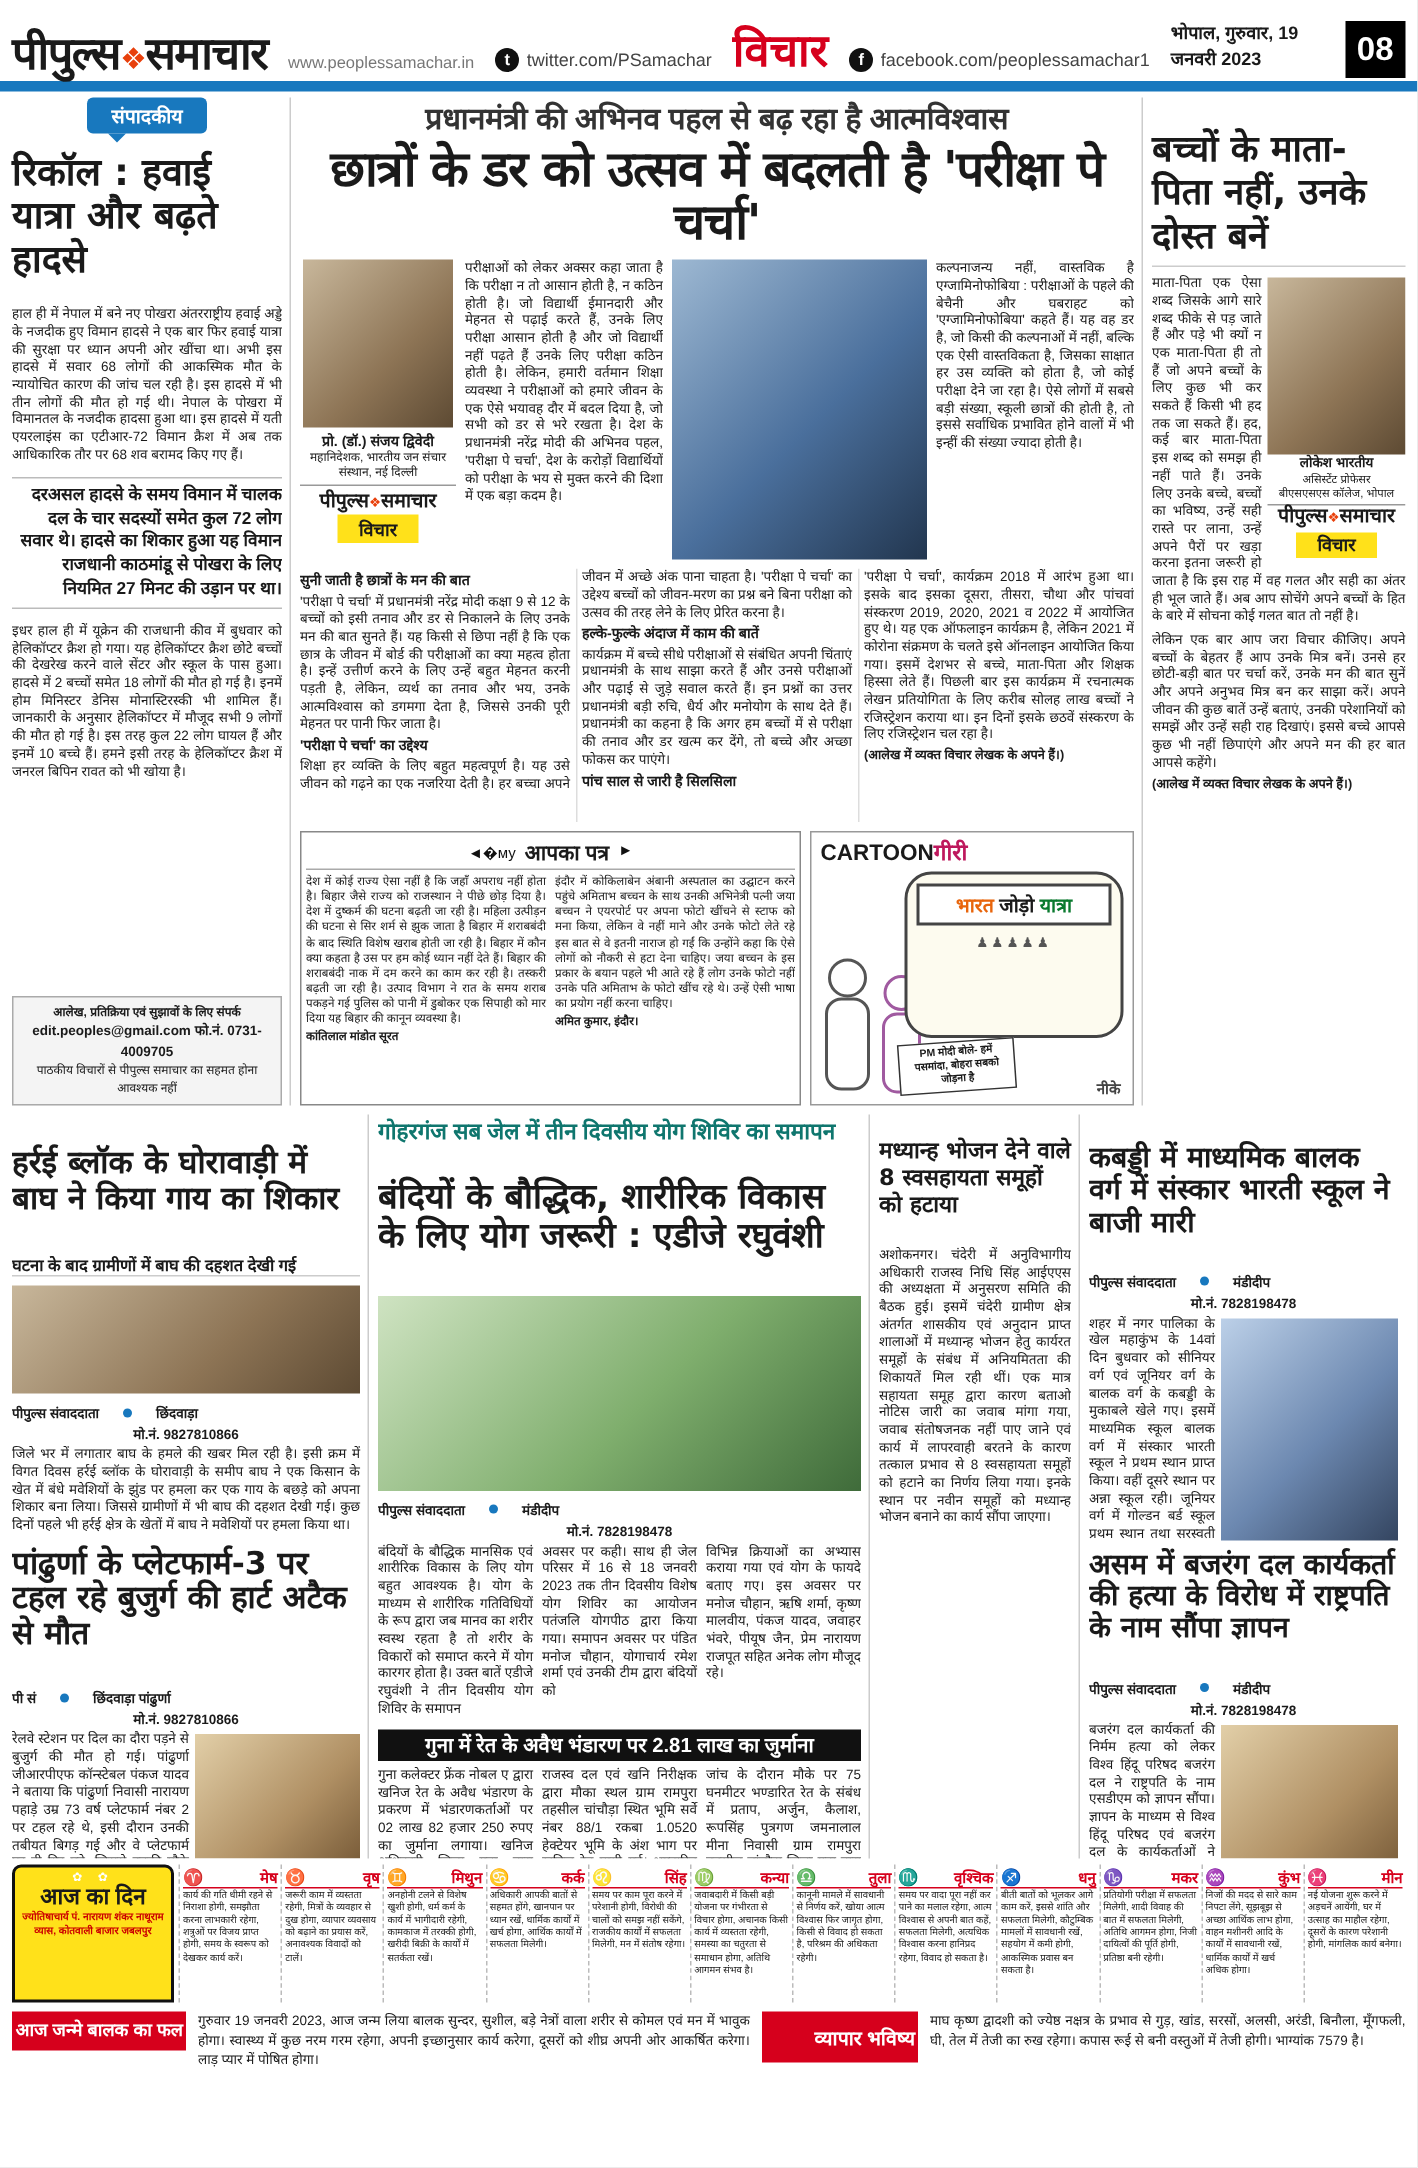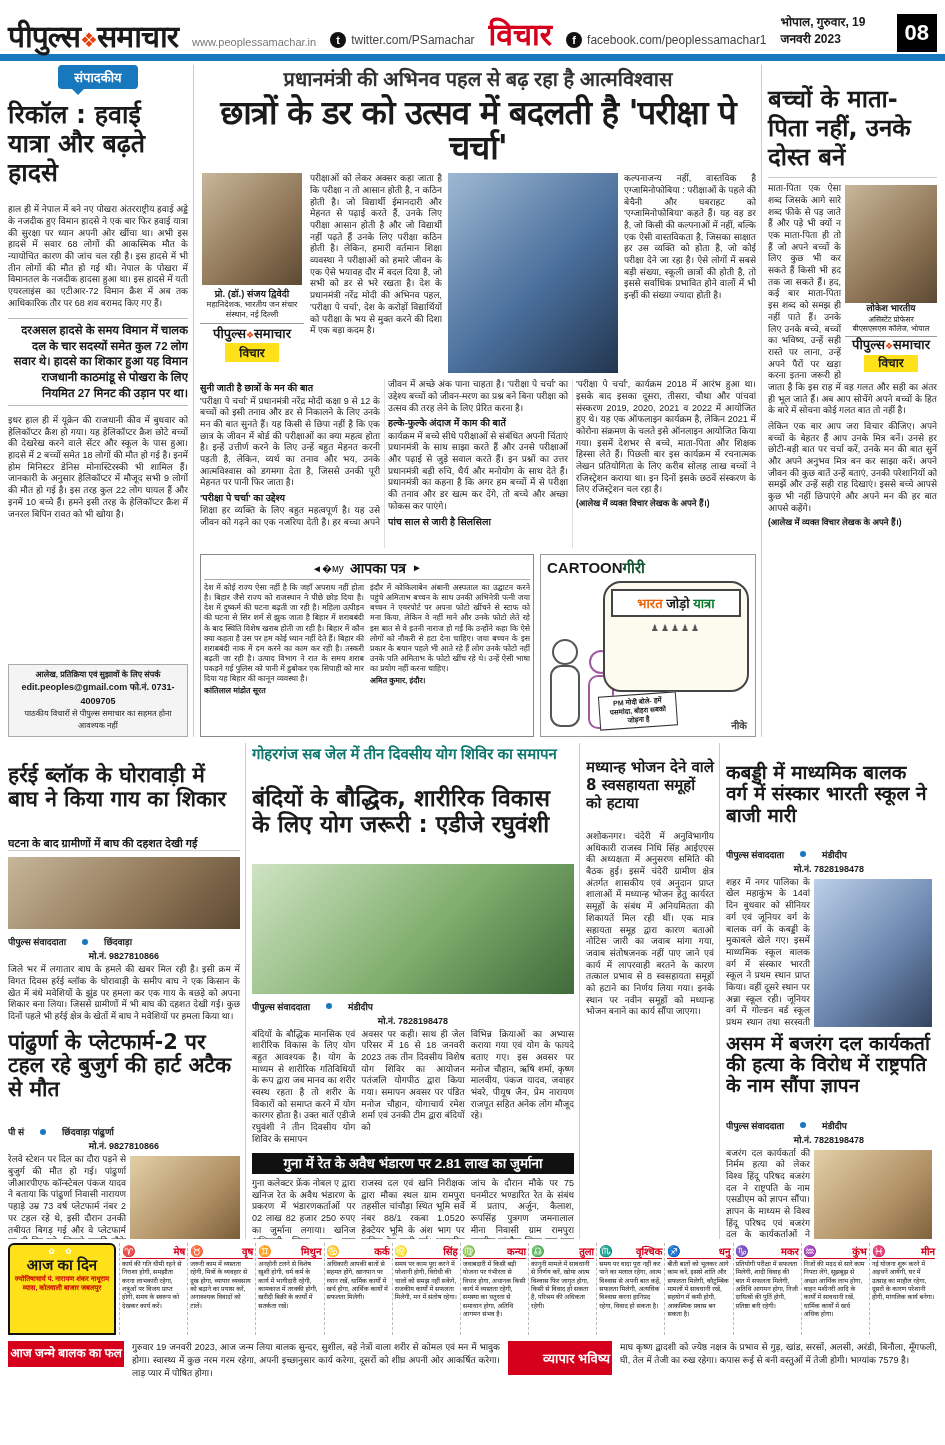--- a/index.html
+++ b/index.html
@@ -55,21 +55,21 @@
   .row2{display:flex;gap:6px;margin-top:6px;height:188px;}
   .letters{width:326px;flex:none;border:1px solid #888;padding:3px;}
   .let-h{display:flex;align-items:center;gap:6px;justify-content:center;border-bottom:1px solid #aaa;padding-bottom:2px;margin-bottom:3px;}
   .let-h .arr{color:#111;font-size:10px;}
   .let-title{font-weight:bold;font-size:14px;}
   .let-cols{display:flex;gap:6px;height:150px;overflow:hidden;}
   .let-col{flex:1;font-size:7.8px;line-height:1.3;text-align:justify;}
   .let-sign{font-weight:bold;display:block;margin-top:2px;}
   .cartoon{flex:1;border:1px solid #999;position:relative;overflow:hidden;background:#fff;}
   .car-label{position:absolute;top:2px;left:6px;font-weight:bold;font-size:15px;}
-  .car-label .hi{color:#14532d;}
+  .car-label .hi{color:#be185d;}
   .bubble{position:absolute;right:6px;top:26px;width:130px;height:95px;border:2px solid #444;border-radius:18px;background:#fdfbef;padding:6px;}
   .banner{border:2px solid #444;background:#fff;text-align:center;font-weight:bold;font-size:13px;padding:3px 2px;}
   .banner .o{color:#e8650c;}.banner .g{color:#0a7a2f;}
   .crowd{font-size:9px;color:#555;text-align:center;margin-top:6px;letter-spacing:2px;}
   .sign-board{position:absolute;left:58px;bottom:8px;width:70px;border:1.5px solid #333;background:#fff;
               font-size:7px;font-weight:bold;line-height:1.25;padding:3px;transform:rotate(-4deg);text-align:center;}
   .figs{position:absolute;left:2px;bottom:2px;}
   .car-sig{position:absolute;right:8px;bottom:4px;color:#444;font-size:10px;font-weight:bold;}
   
   .op{flex:1;display:flex;flex-direction:column;}
@@ -263,21 +263,21 @@
       <h3 class="rh">हर्रई ब्लॉक के घोरावाड़ी में बाघ ने किया गाय का शिकार</h3>
       <div class="rsub">घटना के बाद ग्रामीणों में बाघ की दहशत देखी गई</div>
       <div class="ph rphoto"></div>
       <div class="byline">
         <span>पीपुल्स संवाददाता</span>
         <span class="dot"></span>
         <span>छिंदवाड़ा</span>
       </div>
       <div class="phone">मो.नं. 9827810866</div>
       <p class="small" style="margin:0">जिले भर में लगातार बाघ के हमले की खबर मिल रही है। इसी क्रम में विगत दिवस हर्रई ब्लॉक के घोरावाड़ी के समीप बाघ ने एक किसान के खेत में बंधे मवेशियों के झुंड पर हमला कर एक गाय के बछड़े को अपना शिकार बना लिया। जिससे ग्रामीणों में भी बाघ की दहशत देखी गई। कुछ दिनों पहले भी हर्रई क्षेत्र के खेतों में बाघ ने मवेशियों पर हमला किया था।</p>
-      <h3 class="rh" style="margin-top:8px">पांढुर्णा के प्लेटफार्म-2 पर टहल रहे बुजुर्ग की हार्ट अटैक से मौत</h3>
+      <h3 class="rh" style="margin-top:8px">पांढुर्णा के प्लेटफार्म-3 पर टहल रहे बुजुर्ग की हार्ट अटैक से मौत</h3>
       <div class="byline">
         <span>पी सं</span>
         <span class="dot"></span>
         <span>छिंदवाड़ा पांढुर्णा</span>
       </div>
       <div class="phone">मो.नं. 9827810866</div>
       <div style="overflow:hidden">
         <div class="ph5 floatright" style="height:105px;width:110px"></div>
         <p class="small" style="margin:0">रेलवे स्टेशन पर दिल का दौरा पड़ने से बुजुर्ग की मौत हो गई। पांढुर्णा जीआरपीएफ कॉन्स्टेबल पंकज यादव ने बताया कि पांढुर्णा निवासी नारायण पहाड़े उम्र 73 वर्ष प्लेटफार्म नंबर 2 पर टहल रहे थे, इसी दौरान उनकी तबीयत बिगड़ गई और वे प्लेटफार्म पर ही गिर पड़े, जिससे उनकी मौके पर ही मौत हो गई। वे नागपुर की ओर जाने वाली ट्रेन पकड़ने स्टेशन पहुंचे थे, लेकिन उनके पास का टिकट नहीं पाया गया।</p>
       </div>

